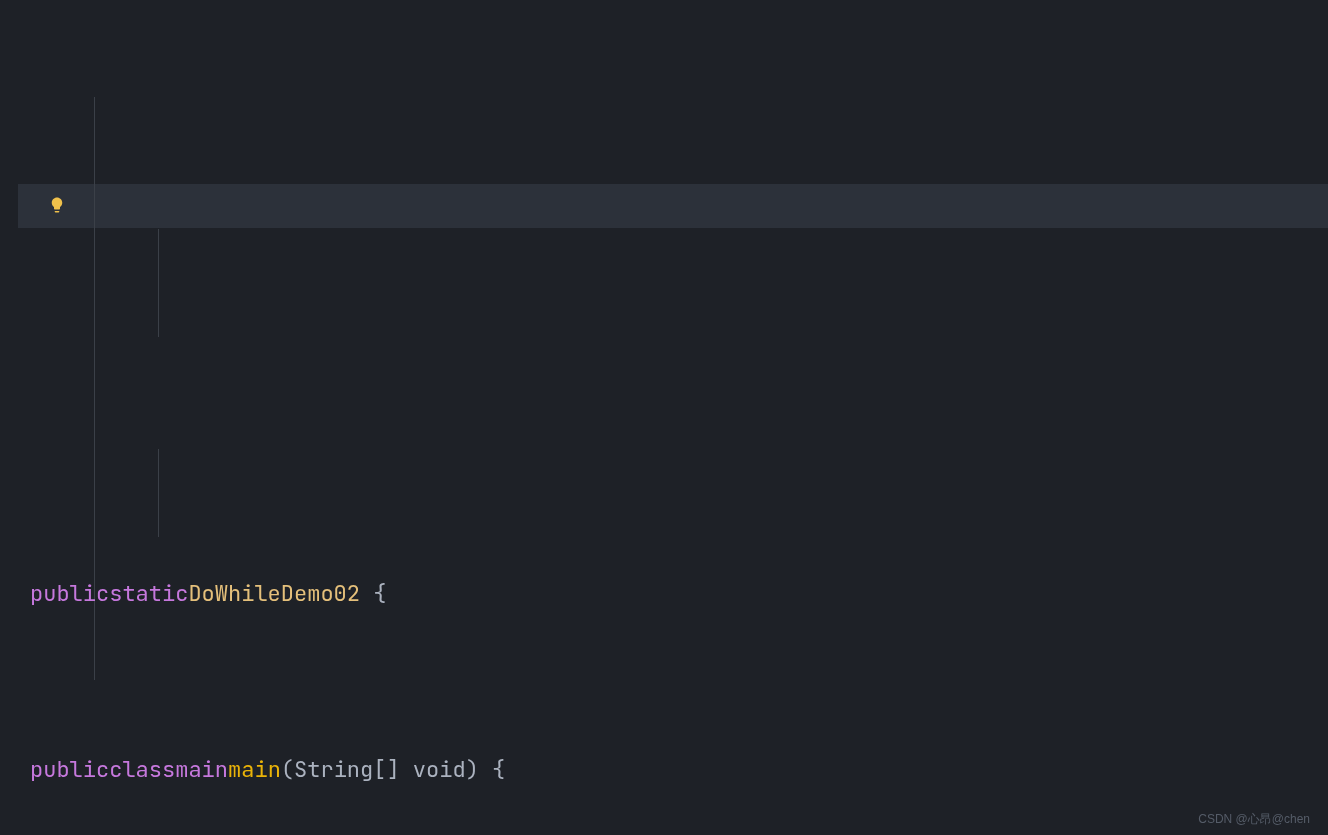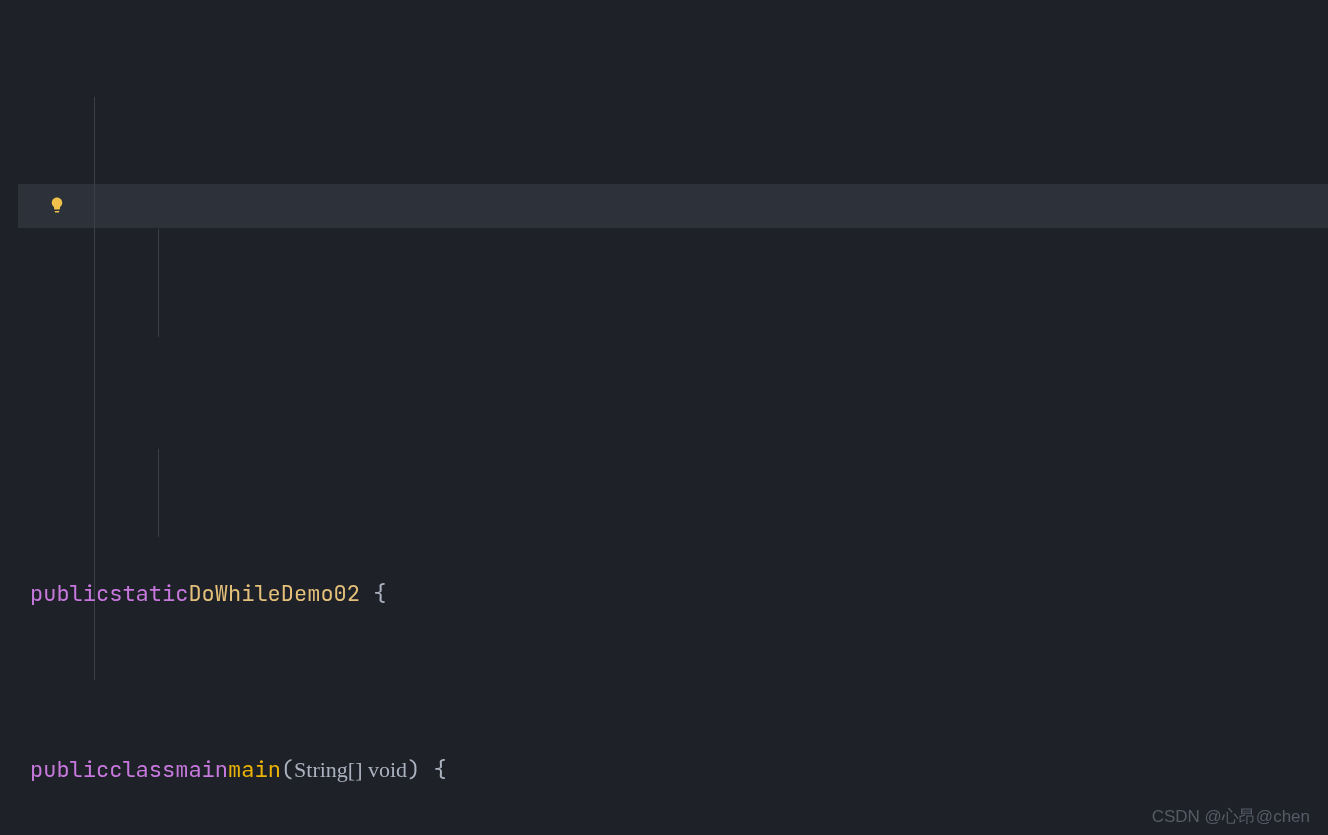--- a/index.html
+++ b/index.html
@@ -51,33 +51,33 @@
       z-index: 3;
       color: #f0c14b;
     }
     .code-content {
       position: relative;
       z-index: 1;
     }
     .kw { color: #c678dd; }
     .cls { color: #e5c07b; }
     .method { color: #eab308; }
-    .var { color: #abb2bf; font-family: Liberation Serif, serif; }
+    .var { color: #abb2bf; }
     .punct { color: #abb2bf; }
     .guide {
       position: absolute;
       width: 1px;
       background: #3b4048;
       z-index: 0;
     }
     .watermark {
       position: absolute;
       right: 18px;
       bottom: 10px;
-      font-size: 17px;
+      font-size: 12px;
       color: #555c68;
       font-family: sans-serif;
       line-height: 1;
       z-index: 5;
     }
   </style>
 </head>
 <body>
 
 <div class="highlight-line"></div>

